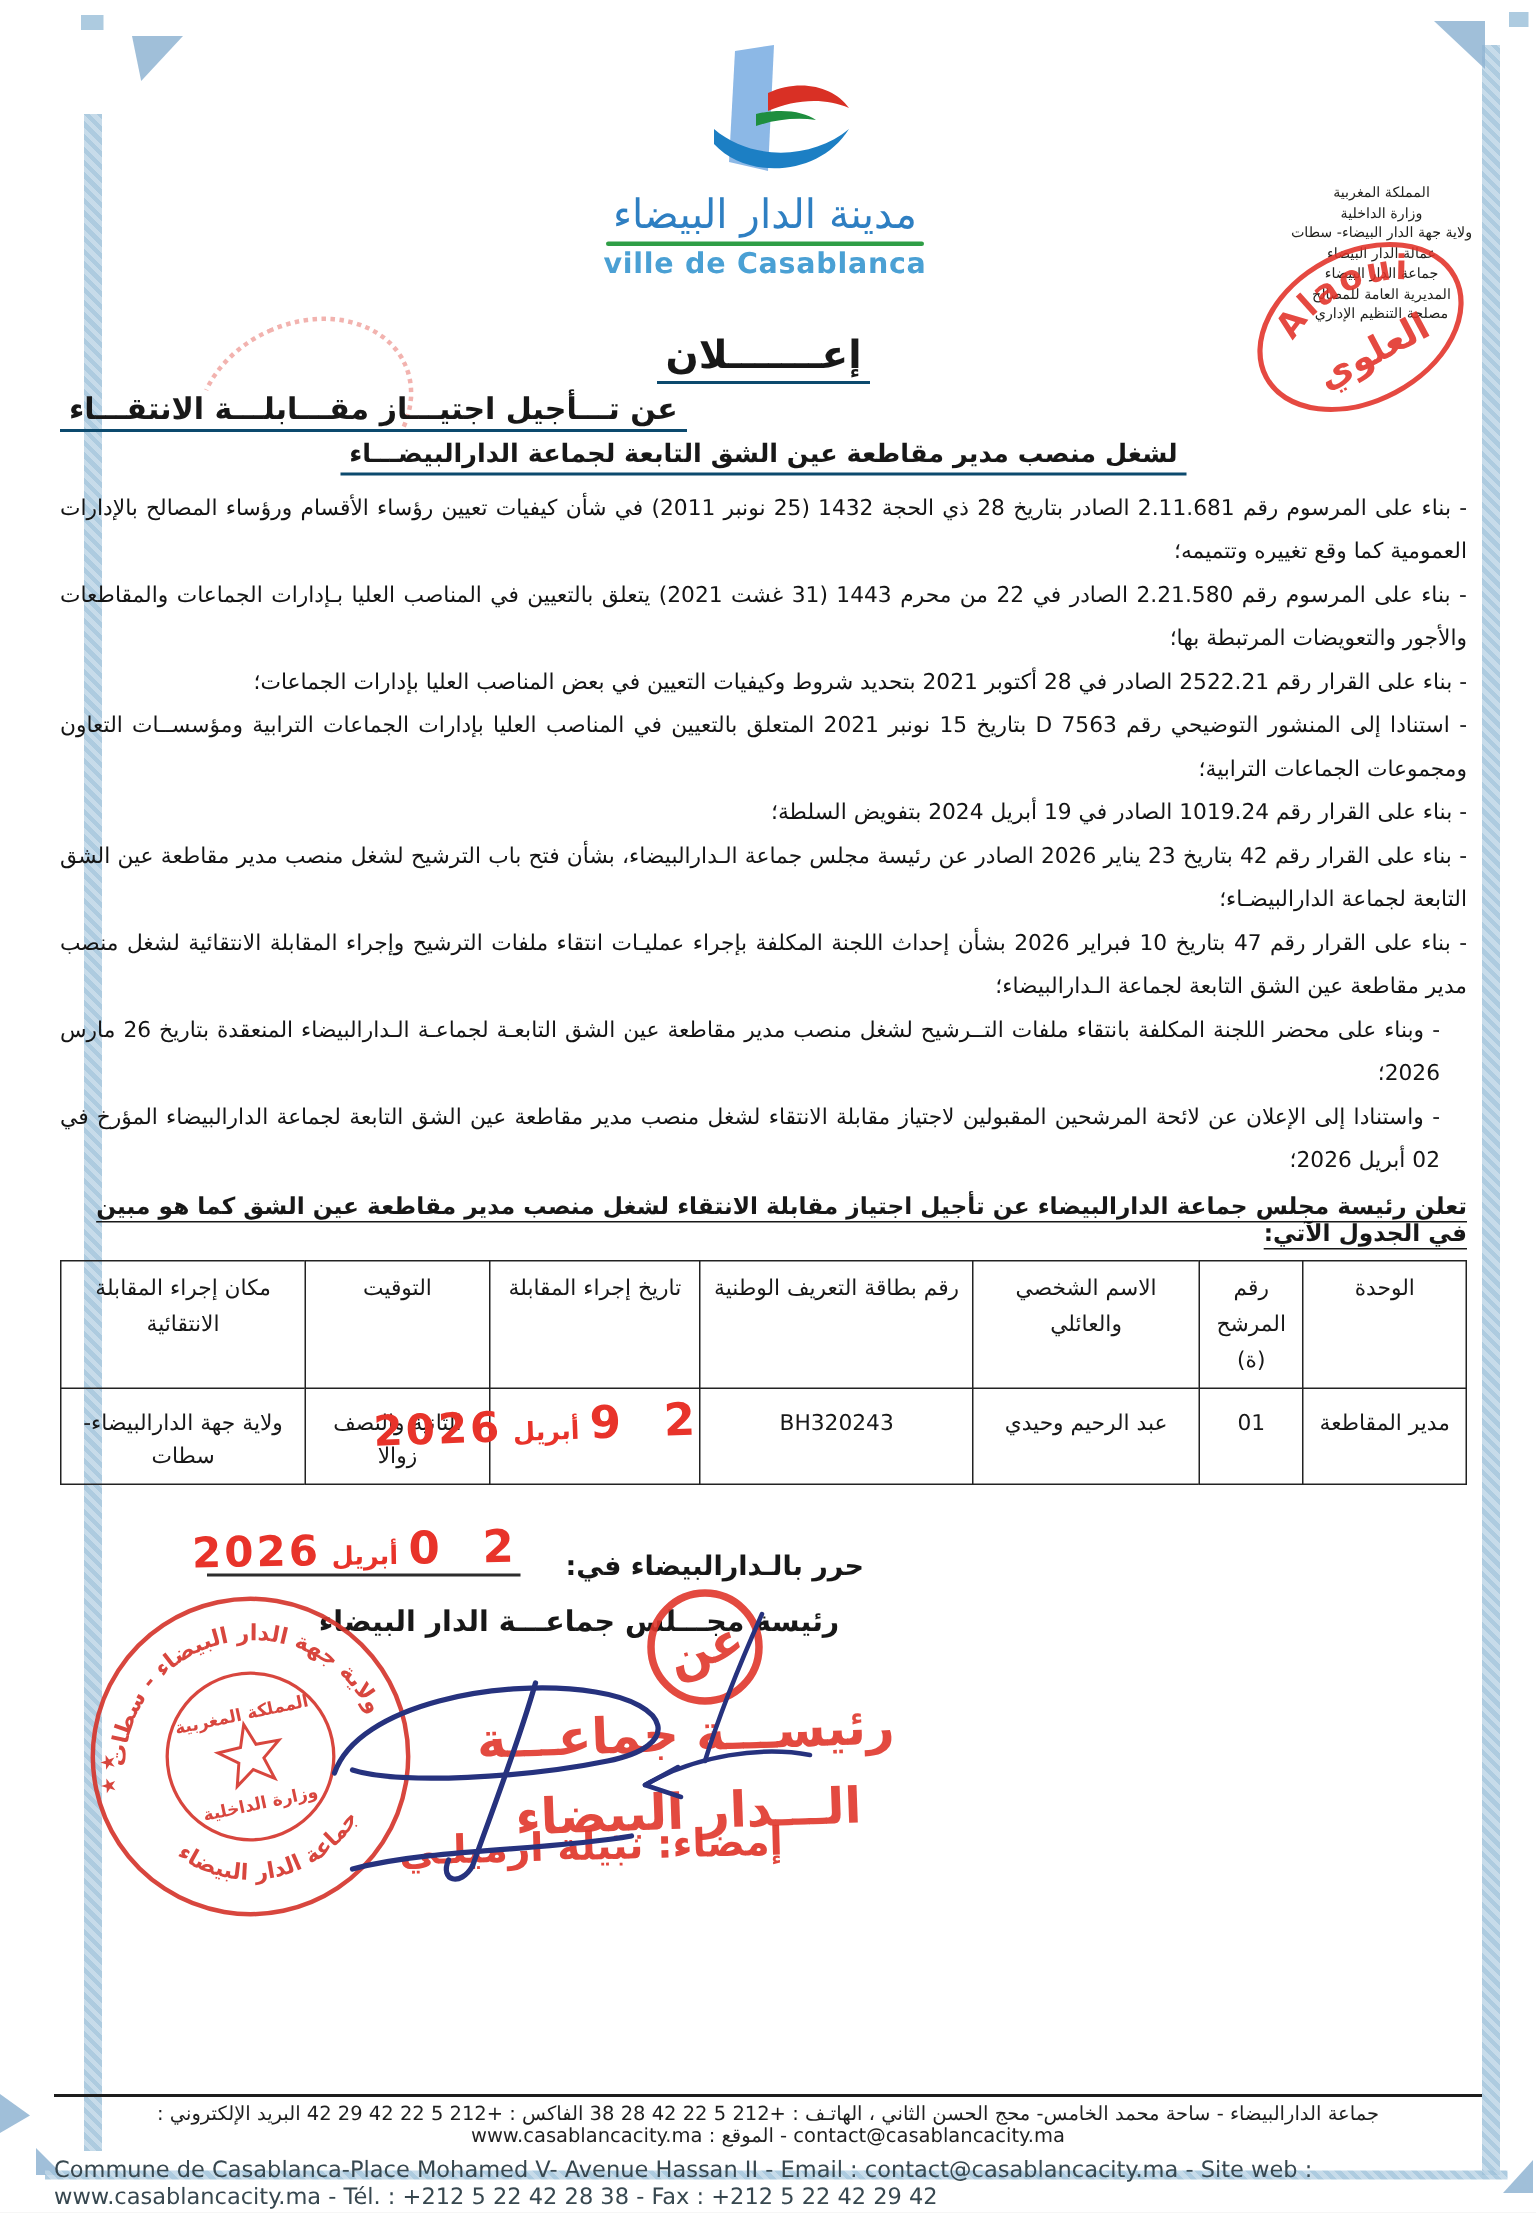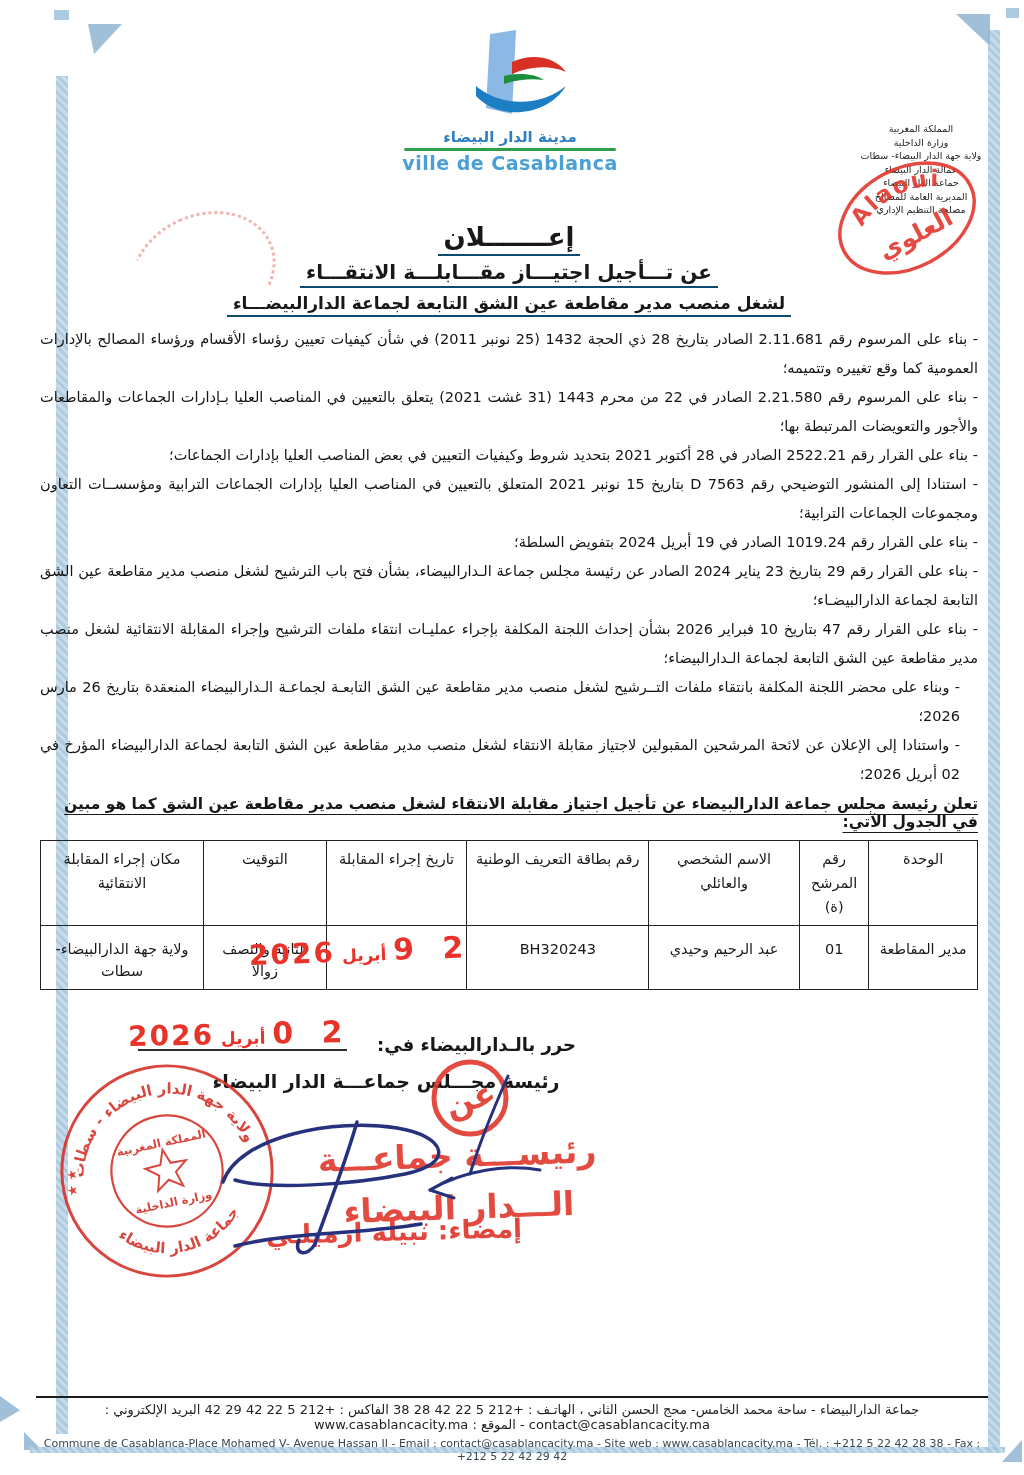--- a/index.html
+++ b/index.html
@@ -18,21 +18,21 @@
   .tri { position:absolute; background:#8fb4d2; opacity:.85; }
   .tri-tl { left:88px; top:24px; width:34px; height:30px; clip-path:polygon(0 0,100% 0,18% 100%); }
   .tri-tr { left:956px; top:14px; width:34px; height:32px; clip-path:polygon(0 0,100% 0,100% 100%); }
   .tri-bl1{ left:0; top:1396px; width:20px; height:26px; clip-path:polygon(0 0,100% 55%,0 100%); }
   .tri-bl2{ left:24px; top:1432px; width:18px; height:18px; clip-path:polygon(0 0,100% 100%,0 100%); }
   .tri-br { left:1002px; top:1440px; width:20px; height:22px; clip-path:polygon(100% 0,100% 100%,0 100%); }
 
   
   .logo-block { position:absolute; left:388px; top:28px; width:244px; text-align:center; }
   .logo-mark { display:block; margin:0 auto; }
-  .logo-ar { font-size:15px; font-weight:bold; color:#2e7fc2; letter-spacing:1px; direction:rtl; }
+  .logo-ar { font-size:27px; font-weight:normal; color:#2e7fc2; letter-spacing:1px; direction:rtl; }
   .logo-underline { width:212px; height:3px; background:#2f9e46; margin:2px auto 1px; border-radius:2px; }
   .logo-fr { font-size:19px; color:#4aa0d4; letter-spacing:.5px;font-weight:bold; }
 
   
   .letterhead { position:absolute; left:838px; top:122px; width:166px; text-align:center; direction:rtl; }
   .letterhead span { display:block; font-size:9.5px; line-height:13.5px; color:#23231f; }
 
   
   .alaoui-stamp { position:absolute; left:818px; top:138px; width:178px; height:160px; opacity:.88; }
   .faint-arc { position:absolute; left:128px; top:214px; width:150px; height:118px; border:3px dotted rgba(222,55,45,.38);
@@ -51,21 +51,21 @@
                      color:#e0372c; font-weight:bold; font-size:33px; line-height:52px; transform:rotate(-2deg); opacity:.9; }
   .signature-label-stamp { position:absolute; left:162px; top:1218px; width:360px; direction:rtl; text-align:right;
                      color:#e0372c; font-weight:bold; font-size:26px; transform:rotate(-1.5deg); opacity:.92; }
   .sig-small { position:absolute; left:412px; top:1070px; width:180px; height:150px; z-index:4; }
   .sig-big   { position:absolute; left:205px; top:1112px; width:270px; height:150px; z-index:4; }
 
   
   .content { position:absolute; left:40px; right:46px; top:222px; direction:rtl; }
   .title-1 { text-align:center; font-size:26px; font-weight:bold; }
   .title-1 span, .title-2 span, .title-3 span { border-bottom:2px solid #0c4a6e; padding:0 6px 2px; }
-  .title-2 { text-align:center; font-size:20px; font-weight:bold; margin-top:8px; }
+  .title-2 { text-align:left; font-size:20px; font-weight:bold; margin-top:8px; }
   .title-3 { text-align:center; font-size:17px; font-weight:bold; margin-top:9px; }
 
   .preamble { margin-top:12px; font-size:14.5px; line-height:29px; text-align:justify; color:#141414; }
   .preamble p { text-indent:0; }
   .preamble p.sub { padding-right:18px; }
 
   .announce { margin-top:6px; font-size:15.5px; font-weight:bold; text-align:right;
               text-decoration:underline; text-underline-offset:5px; }
 
   table.sched { width:100%; margin-top:9px; border-collapse:collapse; direction:rtl; }
@@ -80,22 +80,22 @@
   .issued-row { position:absolute; left:138px; top:1034px; width:438px; direction:rtl; display:flex; align-items:flex-end;gap:26px; }
   .issued-label { font-size:18px; font-weight:bold; white-space:nowrap; }
   .issued-rule { flex:1; border-bottom:2px solid #2d2d2d; margin:0 4px 4px 0; height:14px; }
   .signatory { position:absolute; left:186px; top:1070px; width:400px; direction:rtl; text-align:center;
                font-size:19px; font-weight:bold; }
 
   
   .footer-rule { position:absolute; left:36px; right:36px; top:1396px; border-top:2px solid #1c1c1c; }
   .footer-ar { position:absolute; left:36px; right:36px; top:1402px; direction:rtl; text-align:center;
                font-size:13px; color:#1f1f1f; }
-  .footer-fr { position:absolute; left:36px; right:36px; top:1437px; text-align:center;
-               font-size:11px; color:#37474f; z-index:2; }
+  .footer-fr { position:absolute; left:36px; right:36px; top:1437px; 
+               font-size:15px; color:#37474f; z-index:2; }
 </style>
 </head>
 <body>
 
 <div class="page">
 
   <div class="band band-left"></div>
   <div class="band band-right"></div>
   <div class="band band-bottom"></div>
   <div class="corner-sq" style="left:54px;top:10px;"></div>
@@ -147,21 +147,21 @@
     <div class="title-1"><span>إعـــــــلان</span></div>
     <div class="title-2"><span>عن تـــأجيل اجتيـــاز مقـــابلـــة الانتقـــاء</span></div>
     <div class="title-3"><span>لشغل منصب مدير مقاطعة عين الشق التابعة لجماعة الدارالبيضـــاء</span></div>
 
     <div class="preamble">
       <p>- بناء على المرسوم رقم 2.11.681 الصادر بتاريخ 28 ذي الحجة 1432 (25 نونبر 2011) في شأن كيفيات تعيين رؤساء الأقسام ورؤساء المصالح بالإدارات العمومية كما وقع تغييره وتتميمه؛</p>
       <p>- بناء على المرسوم رقم 2.21.580 الصادر في 22 من محرم 1443 (31 غشت 2021) يتعلق بالتعيين في المناصب العليا بـإدارات الجماعات والمقاطعات والأجور والتعويضات المرتبطة بها؛</p>
       <p>- بناء على القرار رقم 2522.21 الصادر في 28 أكتوبر 2021 بتحديد شروط وكيفيات التعيين في بعض المناصب العليا بإدارات الجماعات؛</p>
       <p>- استنادا إلى المنشور التوضيحي رقم D 7563 بتاريخ 15 نونبر 2021 المتعلق بالتعيين في المناصب العليا بإدارات الجماعات الترابية ومؤسســات التعاون ومجموعات الجماعات الترابية؛</p>
       <p>- بناء على القرار رقم 1019.24 الصادر في 19 أبريل 2024 بتفويض السلطة؛</p>
-      <p>- بناء على القرار رقم 29 بتاريخ 23 يناير 2024 الصادر عن رئيسة مجلس جماعة الـدارالبيضاء، بشأن فتح باب الترشيح لشغل منصب مدير مقاطعة عين الشق التابعة لجماعة الدارالبيضـاء؛</p>
+      <p>- بناء على القرار رقم 42 بتاريخ 23 يناير 2026 الصادر عن رئيسة مجلس جماعة الـدارالبيضاء، بشأن فتح باب الترشيح لشغل منصب مدير مقاطعة عين الشق التابعة لجماعة الدارالبيضـاء؛</p>
       <p>- بناء على القرار رقم 47 بتاريخ 10 فبراير 2026 بشأن إحداث اللجنة المكلفة بإجراء عمليـات انتقاء ملفات الترشيح وإجراء المقابلة الانتقائية لشغل منصب مدير مقاطعة عين الشق التابعة لجماعة الـدارالبيضاء؛</p>
       <p class="sub">- وبناء على محضر اللجنة المكلفة بانتقاء ملفات التــرشيح لشغل منصب مدير مقاطعة عين الشق التابعـة لجماعـة الـدارالبيضاء المنعقدة بتاريخ 26 مارس 2026؛</p>
       <p class="sub">- واستنادا إلى الإعلان عن لائحة المرشحين المقبولين لاجتياز مقابلة الانتقاء لشغل منصب مدير مقاطعة عين الشق التابعة لجماعة الدارالبيضاء المؤرخ في 02 أبريل 2026؛</p>
     </div>
 
     <div class="announce">تعلن رئيسة مجلس جماعة الدارالبيضاء عن تأجيل اجتياز مقابلة الانتقاء لشغل منصب مدير مقاطعة عين الشق كما هو مبين في الجدول الآتي:</div>
 
     <table class="sched">
       <colgroup>
         <col style="width:11.6%">

